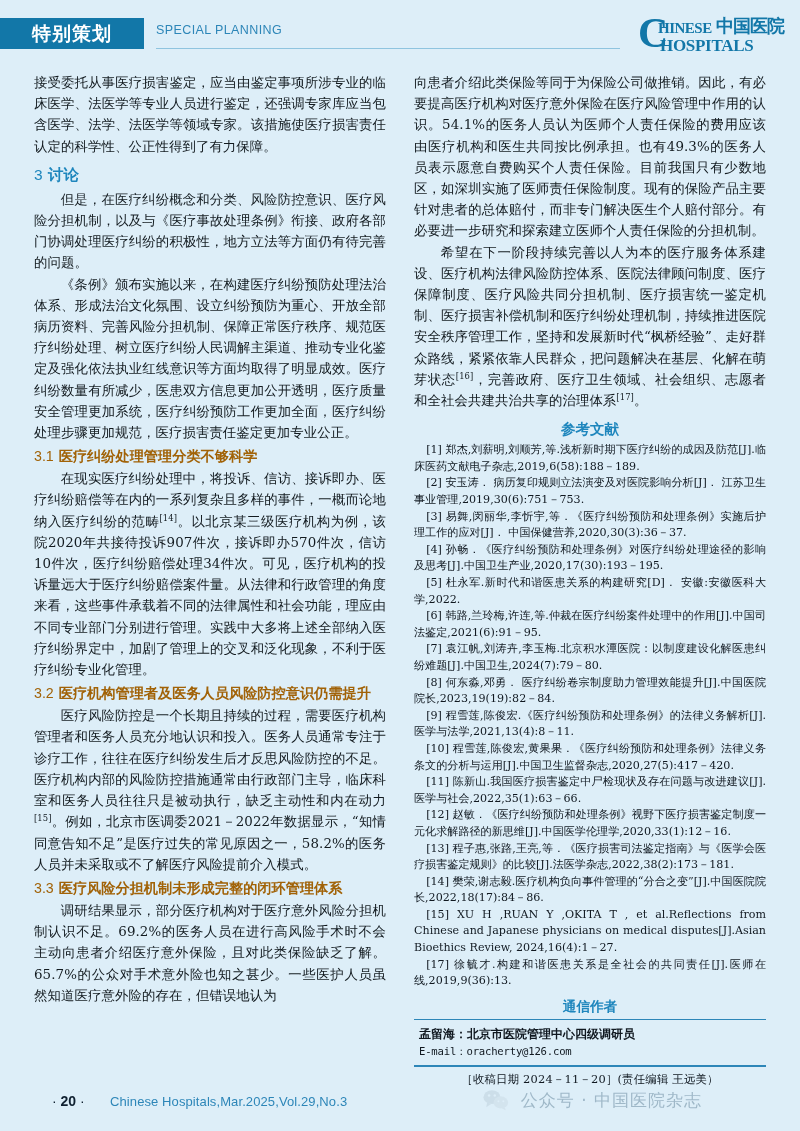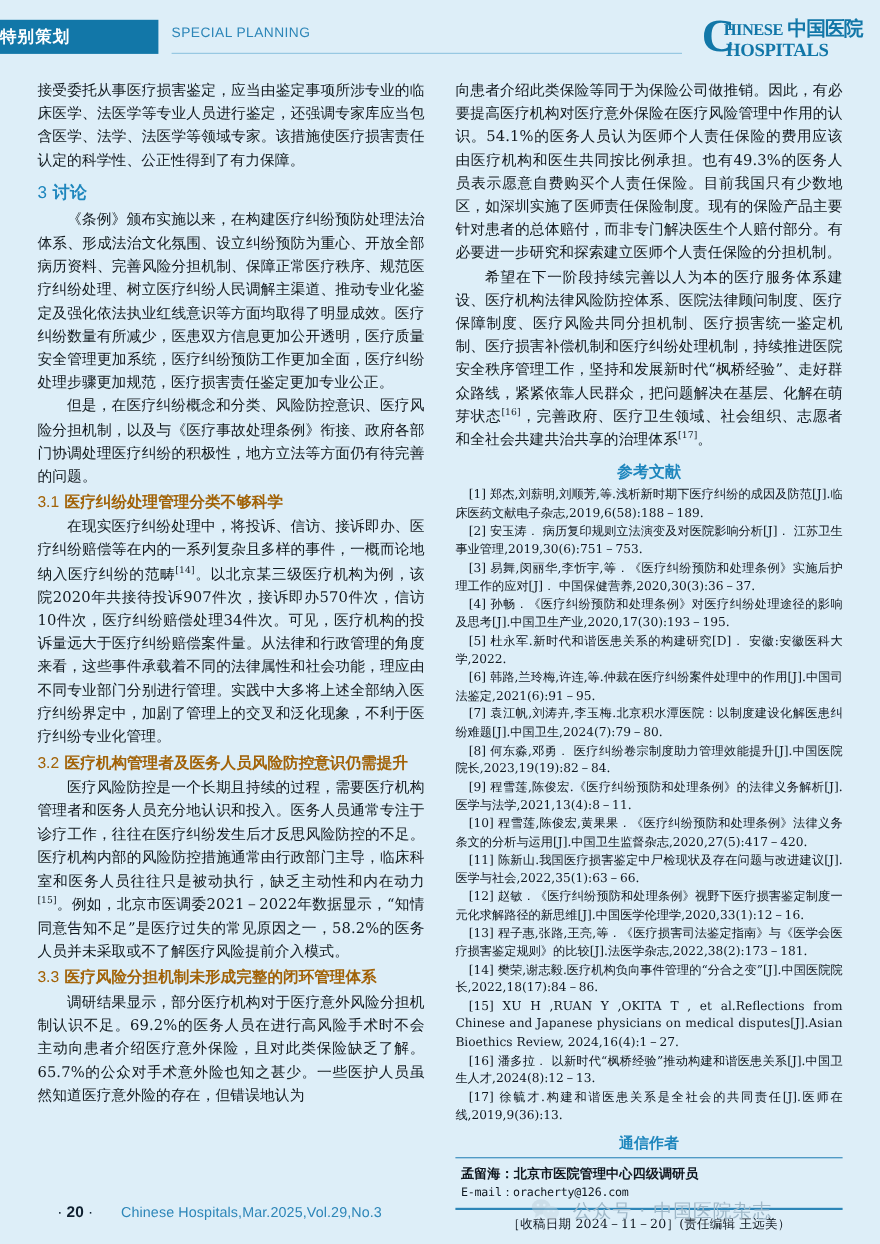--- a/index.html
+++ b/index.html
@@ -28,25 +28,25 @@
     height: 48px;
   }
   .header-badge {
     position: absolute;
     left: 0;
     top: 0;
     width: 144px;
     height: 31px;
     background: #1277a8;
     color: #ffffff;
-    font-family: Liberation Sans, sans-serif;
-    font-weight: bold;
-    font-size: 15px;
+    font-family: Liberation Serif, serif;
+    font-weight: bold;
+    font-size: 19px;
     letter-spacing: 1px;
-    text-align: left;
+    text-align: center;
     line-height: 31px;
   }
   .header-en {
     position: absolute;
     left: 156px;
     top: 5px;
     color: #2d86b8;
     font-family: "Liberation Sans", sans-serif;
     font-size: 12.5px;
     letter-spacing: 0.4px;
@@ -285,23 +285,23 @@
 
   <div class="col col-left">
 
     <p class="body-p">接受委托从事医疗损害鉴定，应当由鉴定事项所涉专业的临床医学、法医学等专业人员进行鉴定，还强调专家库应当包含医学、法学、法医学等领域专家。该措施使医疗损害责任认定的科学性、公正性得到了有力保障。</p>
 
     <div class="h-sec">
       <span class="h-num">3</span>
       <span>讨论</span>
     </div>
 
+    <p class="body-p indent">但是，在医疗纠纷概念和分类、风险防控意识、医疗风险分担机制，以及与《医疗事故处理条例》衔接、政府各部门协调处理医疗纠纷的积极性，地方立法等方面仍有待完善的问题。</p>
+
     <p class="body-p indent">《条例》颁布实施以来，在构建医疗纠纷预防处理法治体系、形成法治文化氛围、设立纠纷预防为重心、开放全部病历资料、完善风险分担机制、保障正常医疗秩序、规范医疗纠纷处理、树立医疗纠纷人民调解主渠道、推动专业化鉴定及强化依法执业红线意识等方面均取得了明显成效。医疗纠纷数量有所减少，医患双方信息更加公开透明，医疗质量安全管理更加系统，医疗纠纷预防工作更加全面，医疗纠纷处理步骤更加规范，医疗损害责任鉴定更加专业公正。</p>
-
-    <p class="body-p indent">但是，在医疗纠纷概念和分类、风险防控意识、医疗风险分担机制，以及与《医疗事故处理条例》衔接、政府各部门协调处理医疗纠纷的积极性，地方立法等方面仍有待完善的问题。</p>
 
     <div class="h-sub">
       <span class="h-num">3.1</span>
       <span>医疗纠纷处理管理分类不够科学</span>
     </div>
 
     <p class="body-p indent"><span>在现实医疗纠纷处理中，将投诉、信访、接诉即办、医疗纠纷赔偿等在内的一系列复杂且多样的事件，一概而论地纳入医疗纠纷的范畴</span><sup class="ref">[14]</sup><span>。以北京某三级医疗机构为例，该院2020年共接待投诉907件次，接诉即办570件次，信访10件次，医疗纠纷赔偿处理34件次。可见，医疗机构的投诉量远大于医疗纠纷赔偿案件量。从法律和行政管理的角度来看，这些事件承载着不同的法律属性和社会功能，理应由不同专业部门分别进行管理。实践中大多将上述全部纳入医疗纠纷界定中，加剧了管理上的交叉和泛化现象，不利于医疗纠纷专业化管理。</span></p>
 
     <div class="h-sub">
       <span class="h-num">3.2</span>
@@ -335,21 +335,20 @@
       <p class="ref-item">[6] 韩路,兰玲梅,许连,等.仲裁在医疗纠纷案件处理中的作用[J].中国司法鉴定,2021(6):91－95.</p>
       <p class="ref-item">[7] 袁江帆,刘涛卉,李玉梅.北京积水潭医院：以制度建设化解医患纠纷难题[J].中国卫生,2024(7):79－80.</p>
       <p class="ref-item">[8] 何东淼,邓勇． 医疗纠纷卷宗制度助力管理效能提升[J].中国医院院长,2023,19(19):82－84.</p>
       <p class="ref-item">[9] 程雪莲,陈俊宏.《医疗纠纷预防和处理条例》的法律义务解析[J].医学与法学,2021,13(4):8－11.</p>
       <p class="ref-item">[10] 程雪莲,陈俊宏,黄果果．《医疗纠纷预防和处理条例》法律义务条文的分析与运用[J].中国卫生监督杂志,2020,27(5):417－420.</p>
       <p class="ref-item">[11] 陈新山.我国医疗损害鉴定中尸检现状及存在问题与改进建议[J].医学与社会,2022,35(1):63－66.</p>
       <p class="ref-item">[12] 赵敏．《医疗纠纷预防和处理条例》视野下医疗损害鉴定制度一元化求解路径的新思维[J].中国医学伦理学,2020,33(1):12－16.</p>
       <p class="ref-item">[13] 程子惠,张路,王亮,等．《医疗损害司法鉴定指南》与《医学会医疗损害鉴定规则》的比较[J].法医学杂志,2022,38(2):173－181.</p>
       <p class="ref-item">[14] 樊荣,谢志毅.医疗机构负向事件管理的“分合之变”[J].中国医院院长,2022,18(17):84－86.</p>
       <p class="ref-item">[15] XU H ,RUAN Y ,OKITA T , et al.Reflections from Chinese and Japanese physicians on medical disputes[J].Asian Bioethics Review, 2024,16(4):1－27.</p>
-      <p class="ref-item">[16] 潘多拉． 以新时代“枫桥经验”推动构建和谐医患关系[J].中国卫生人才,2024(8):12－13.</p>
       <p class="ref-item">[17] 徐毓才.构建和谐医患关系是全社会的共同责任[J].医师在线,2019,9(36):13.</p>
     </div>
 
     <div class="corr-title">通信作者</div>
     <div class="corr-rule"></div>
     <div class="corr-name">孟留海：北京市医院管理中心四级调研员</div>
     <div class="corr-mail">E-mail：oracherty@126.com</div>
     <div class="corr-rule2"></div>
     <div class="corr-date">［收稿日期 2024－11－20］(责任编辑 王远美）</div>
   </div>

